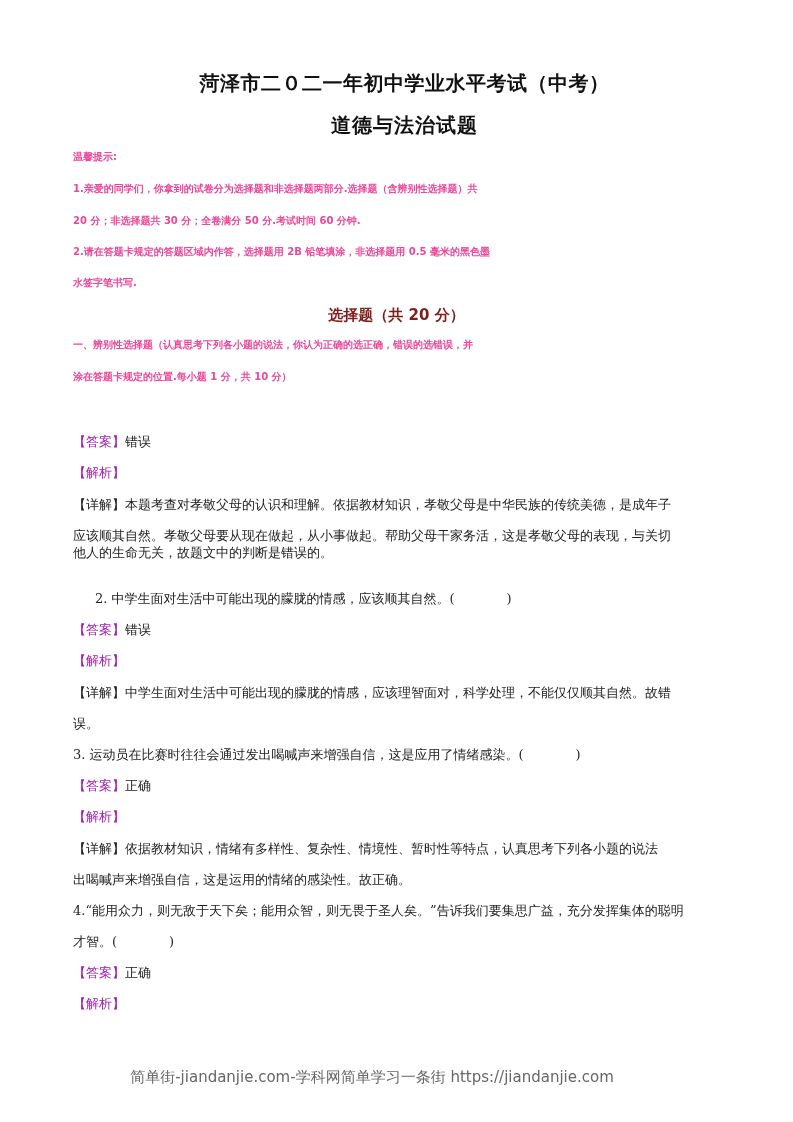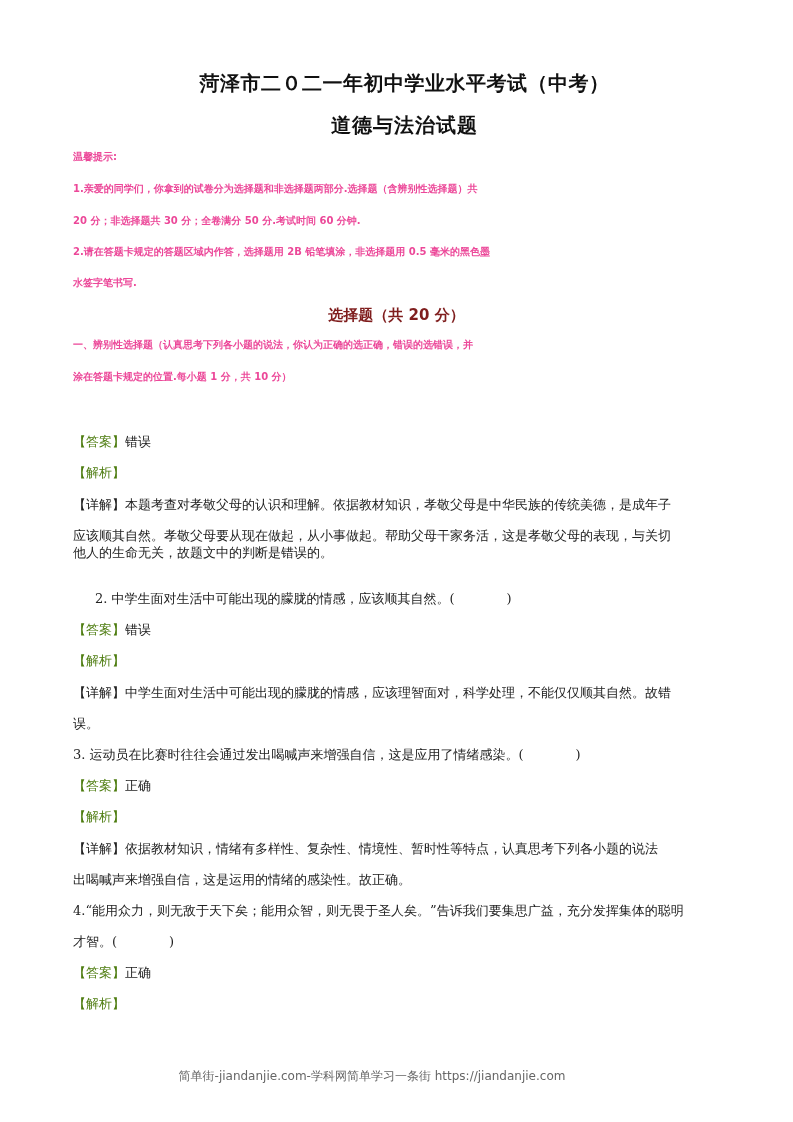--- a/index.html
+++ b/index.html
@@ -8,23 +8,23 @@
   .page { position: absolute; left: 0; top: 0; width: 793px; height: 1122px; }
   .title { position: absolute; left: 8px; width: 793px; text-align: center; font-weight: bold;
            font-family: "DejaVu Sans", sans-serif; color: #111; }
   .t1 { top: 70px; font-size: 20px; letter-spacing: 0.5px; }
   .t2 { top: 112px; font-size: 20px; letter-spacing: 1px; }
   .line { position: absolute; left: 73px; width: 650px; white-space: nowrap; }
   .bold { font-weight: bold; font-family: "DejaVu Sans", sans-serif; font-size: 10px; color: #ec4899; }
   .norm { font-size: 13px; color: #222; }
   .sec-center { position: absolute; left: 0; width: 793px; text-align: center; font-weight: bold;
                 font-family: "DejaVu Sans", sans-serif; font-size: 15px; color: #7f1d1d; }
-  .tag { color: #4d7c0f; text-align: center; }
+  .tag { color: #a21caf; text-align: center; }
   .footer { position: absolute; top: 1068px; left: 0; width: 744px; text-align: center;
-            font-family: "DejaVu Sans", sans-serif; font-size: 12px; color: #666; }
+            font-family: "DejaVu Sans", sans-serif; font-size: 15px; color: #666; }
 </style>
 </head>
 <body>
 
 <div class="page">
   <div class="title t1">菏泽市二０二一年初中学业水平考试（中考）</div>
   <div class="title t2">道德与法治试题</div>
 
   <div class="line bold" style="top:150px;">温馨提示:</div>
   <div class="line bold" style="top:182px;">1.亲爱的同学们，你拿到的试卷分为选择题和非选择题两部分.选择题（含辨别性选择题）共</div>

